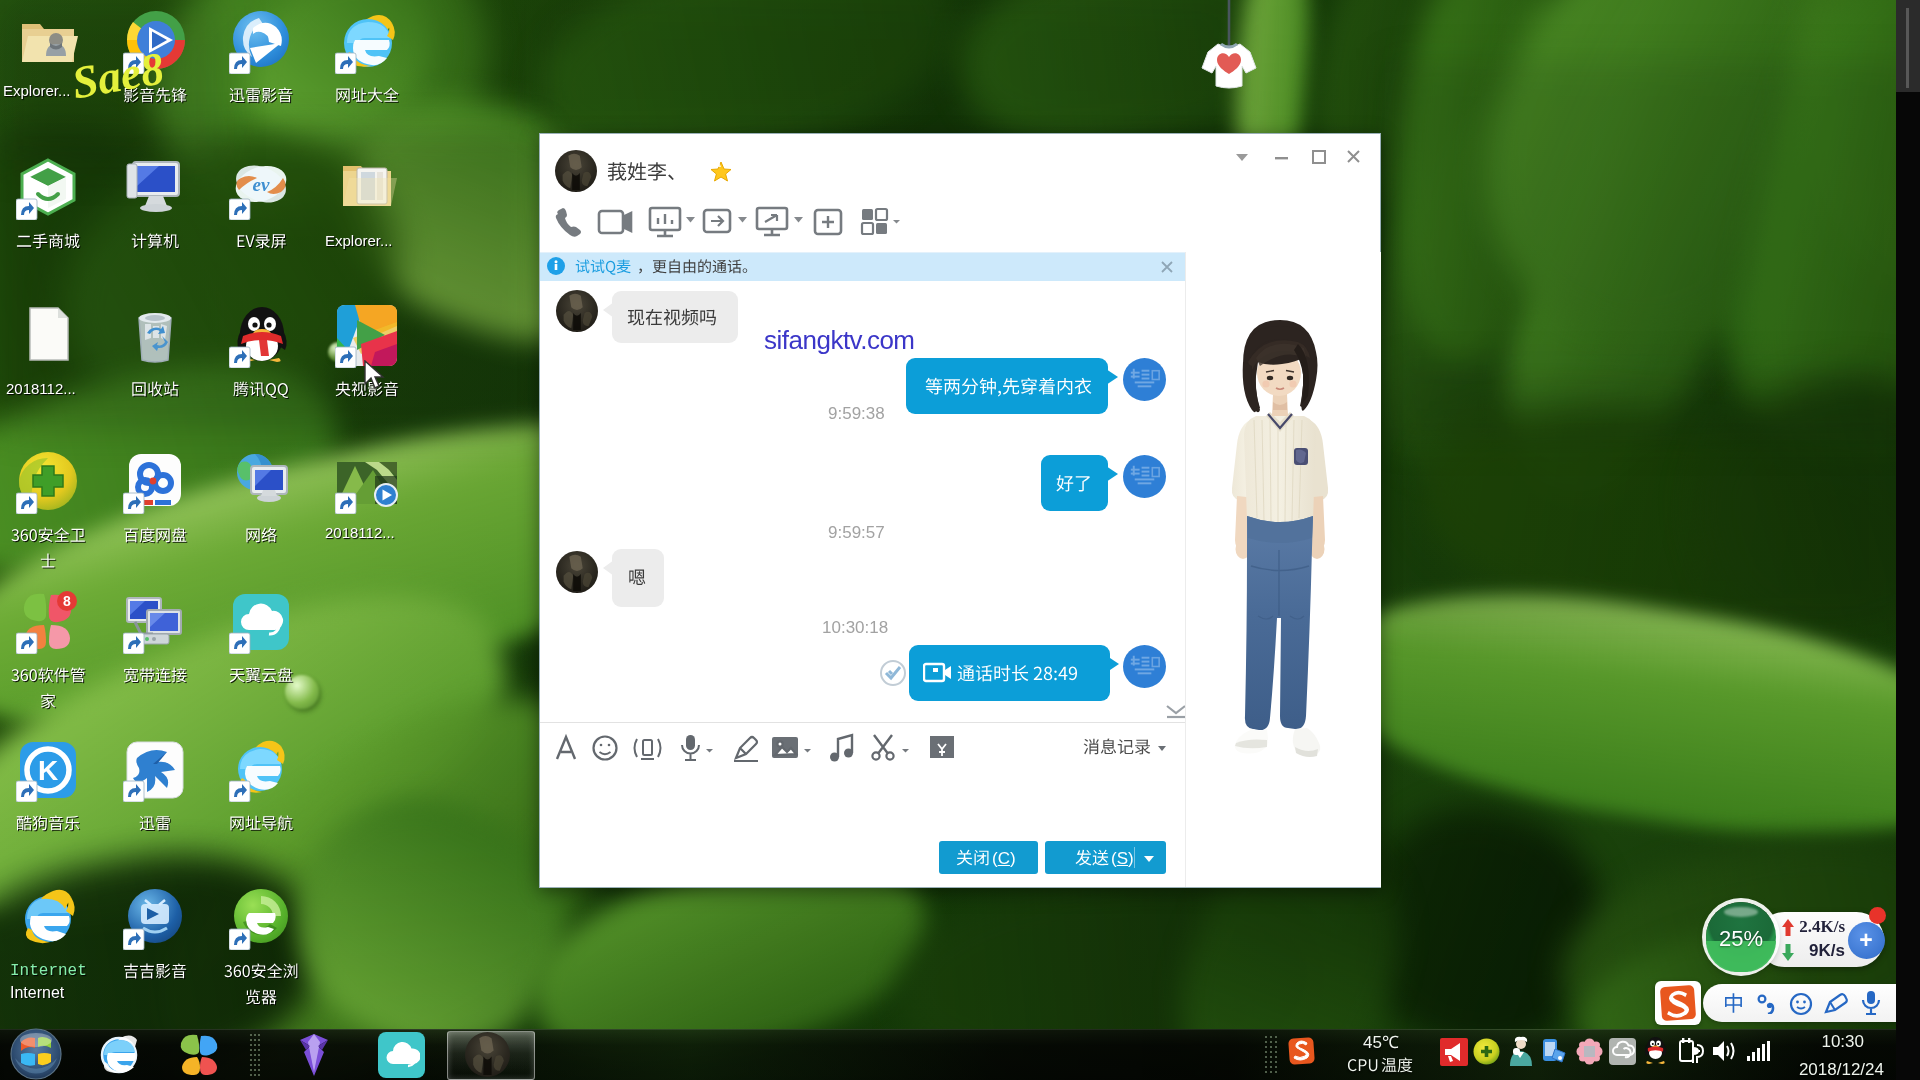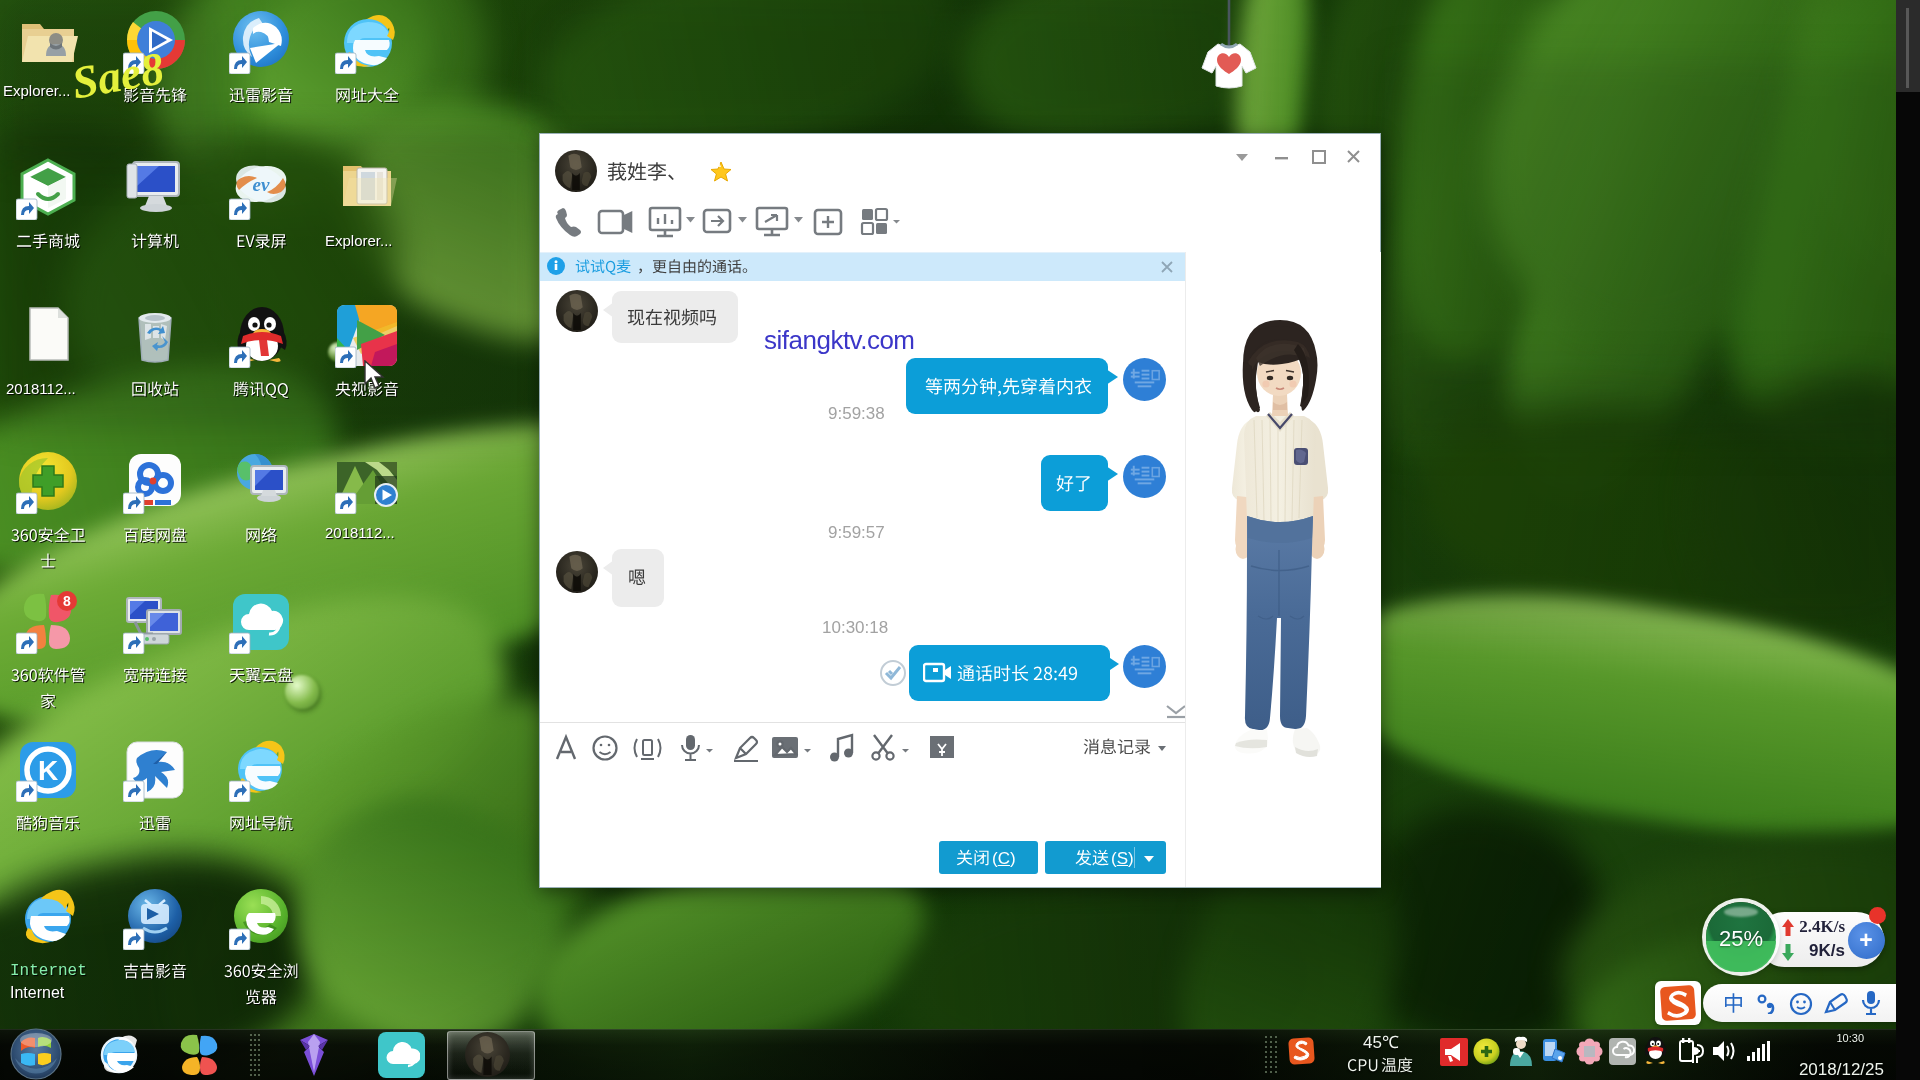--- a/index.html
+++ b/index.html
@@ -1288,17 +1288,17 @@
     </svg>
 <svg class="abs" style="left:1746px;top:1040px" width="24" height="22" viewBox="0 0 24 22">
       <g fill="#fff">
         <rect x="1" y="16" width="3" height="5"></rect>
         <rect x="6" y="12" width="3" height="9"></rect>
         <rect x="11" y="8" width="3" height="13"></rect>
         <rect x="16" y="4" width="3" height="17"></rect>
         <rect x="21" y="1" width="3" height="20"></rect>
       </g>
     </svg>
-<div class="lt" style="left:1864px;top:1032px;font-size:11px;color:#eef4ec;font-weight:400;font-family:'Liberation Sans',sans-serif;letter-spacing:0;transform:translateX(-100%);text-shadow:0 1px 2px #000;">10:30</div>
-<div class="lt" style="left:1884px;top:1060px;font-size:17px;color:#eef4ec;font-weight:400;font-family:'Liberation Sans',sans-serif;letter-spacing:0;transform:translateX(-100%);text-shadow:0 1px 2px #000;">2018/12/25</div>
+<div class="lt" style="left:1864px;top:1032px;font-size:17px;color:#eef4ec;font-weight:400;font-family:'Liberation Sans',sans-serif;letter-spacing:0;transform:translateX(-100%);text-shadow:0 1px 2px #000;">10:30</div>
+<div class="lt" style="left:1884px;top:1060px;font-size:17px;color:#eef4ec;font-weight:400;font-family:'Liberation Sans',sans-serif;letter-spacing:0;transform:translateX(-100%);text-shadow:0 1px 2px #000;">2018/12/24</div>
 <div class="abs" style="left:1896px;top:0;width:24px;height:1080px;background:#070707"></div>
 <div class="abs" style="left:1896px;top:0;width:24px;height:92px;background:#2b2b2b"></div>
 <div class="abs" style="left:1906px;top:8px;width:3px;height:80px;background:#585858"></div>
 </div>
 </body></html>

